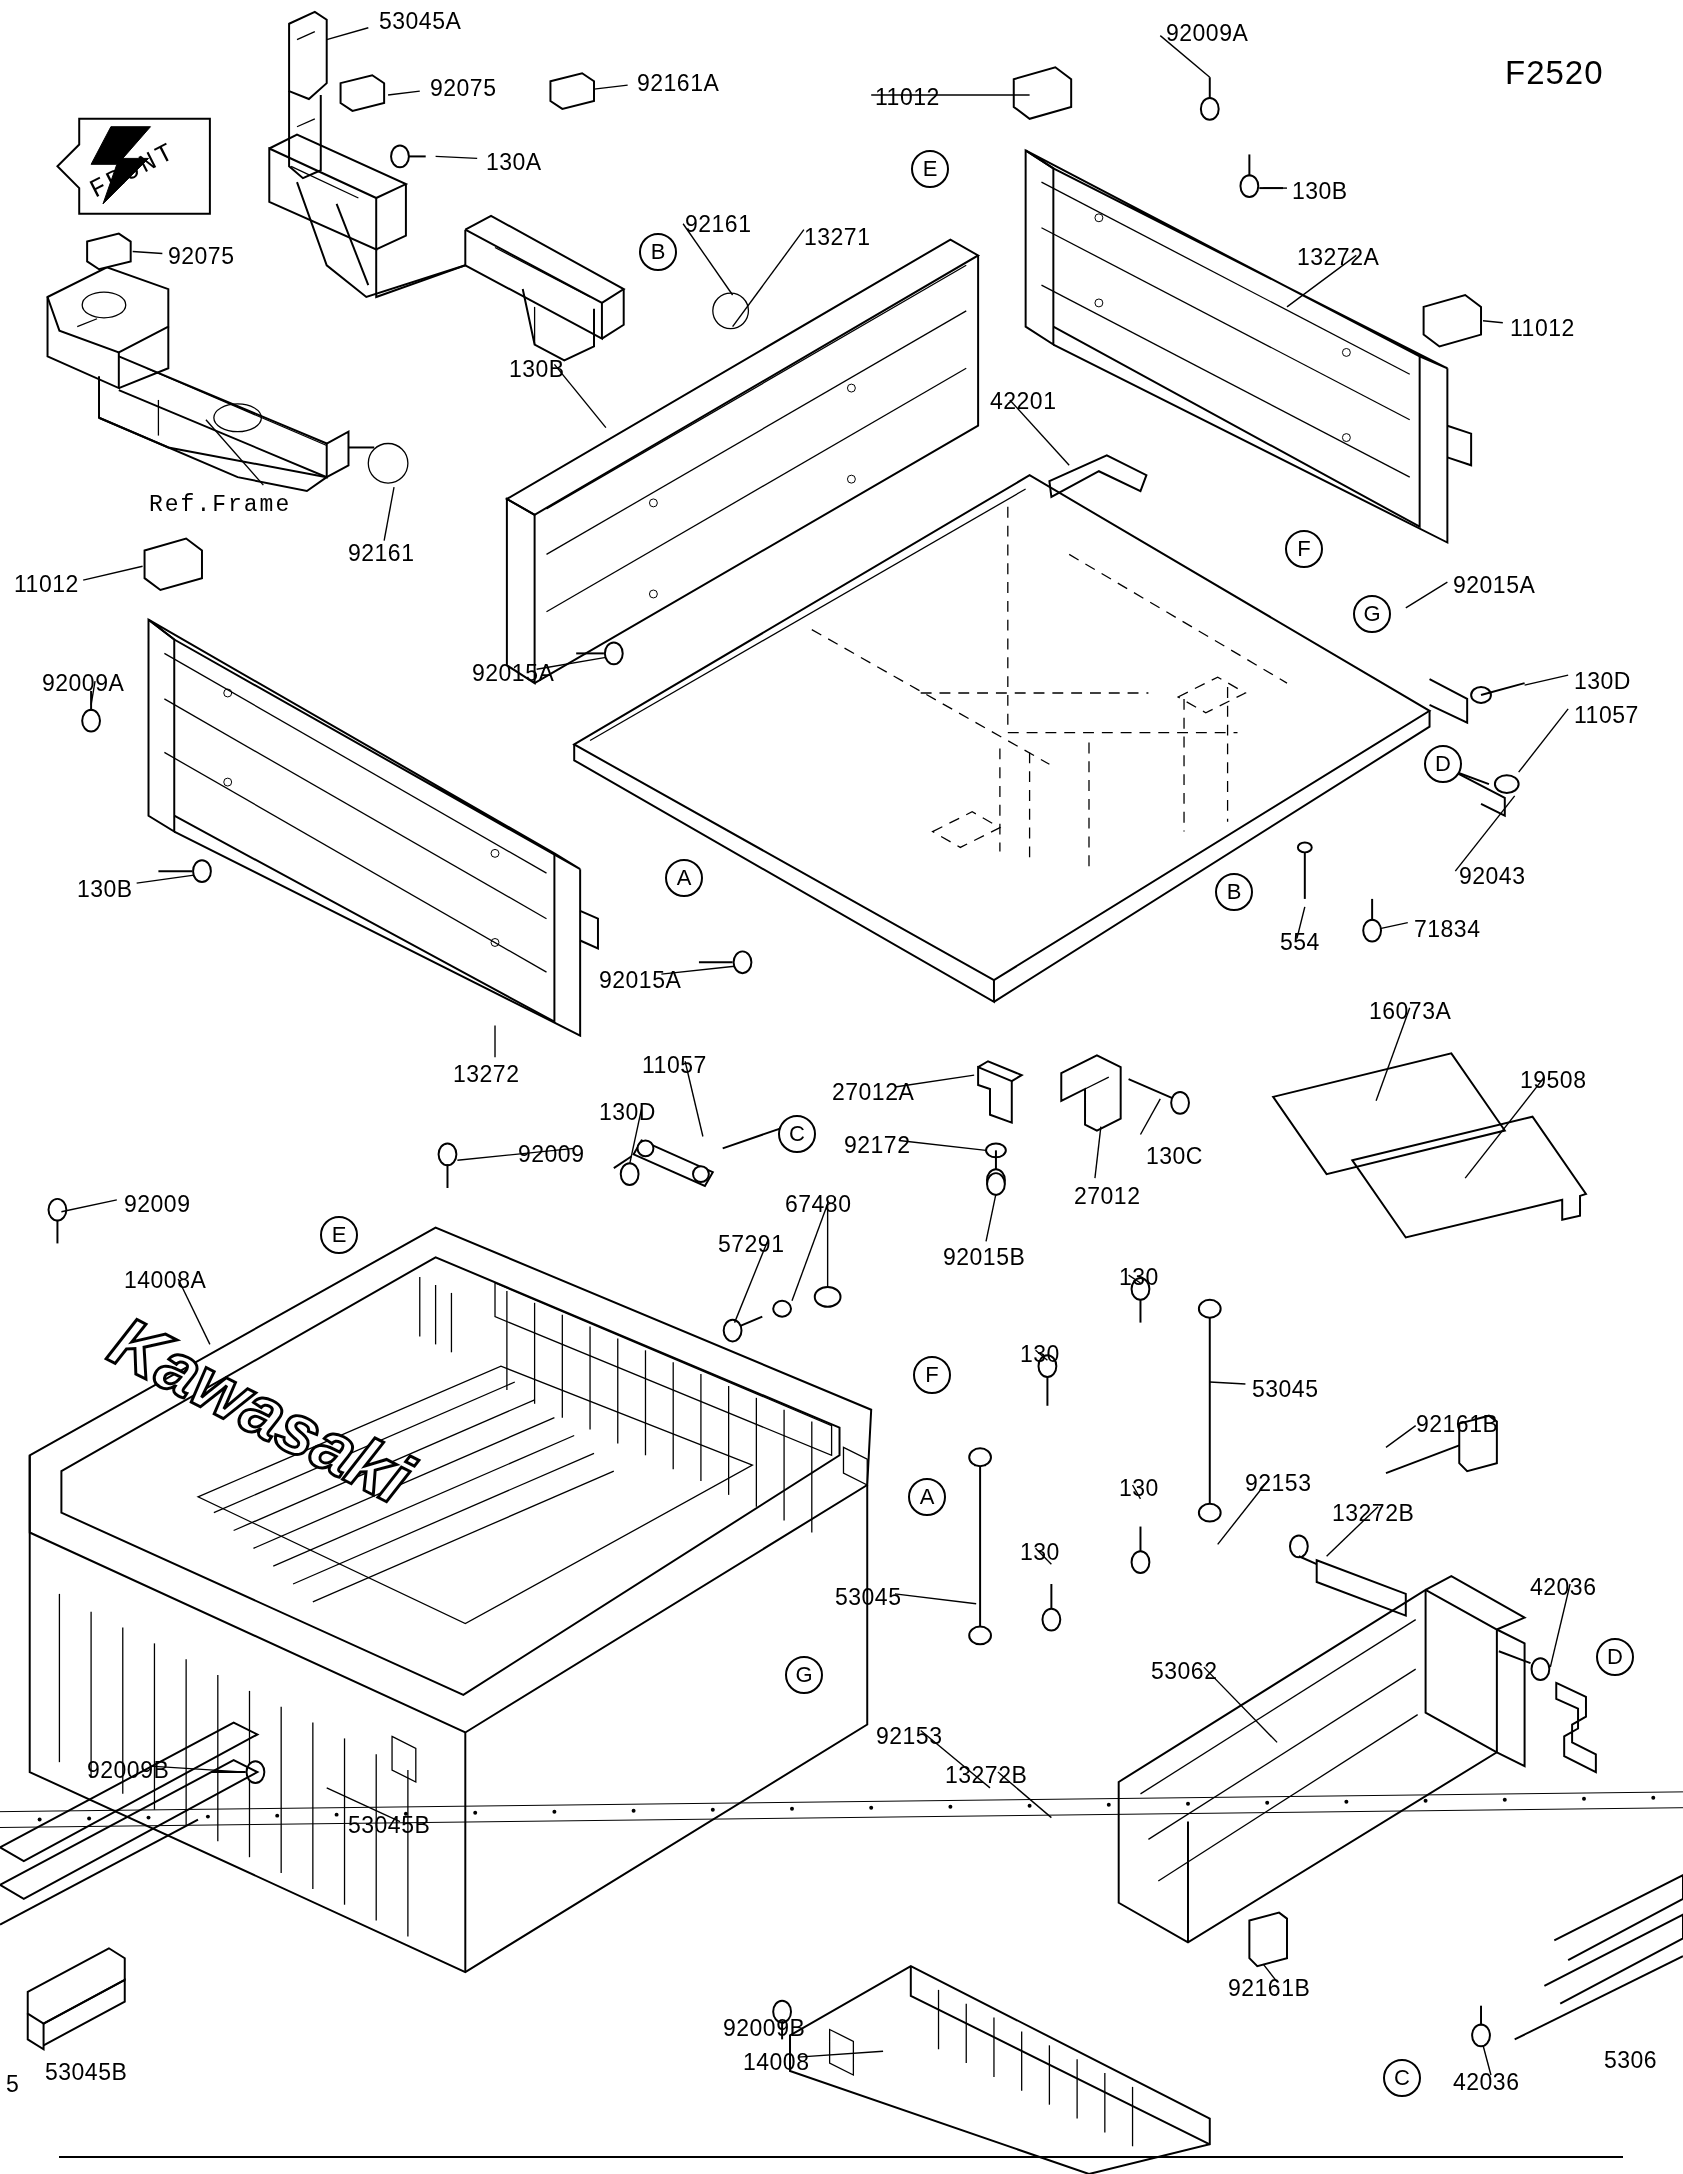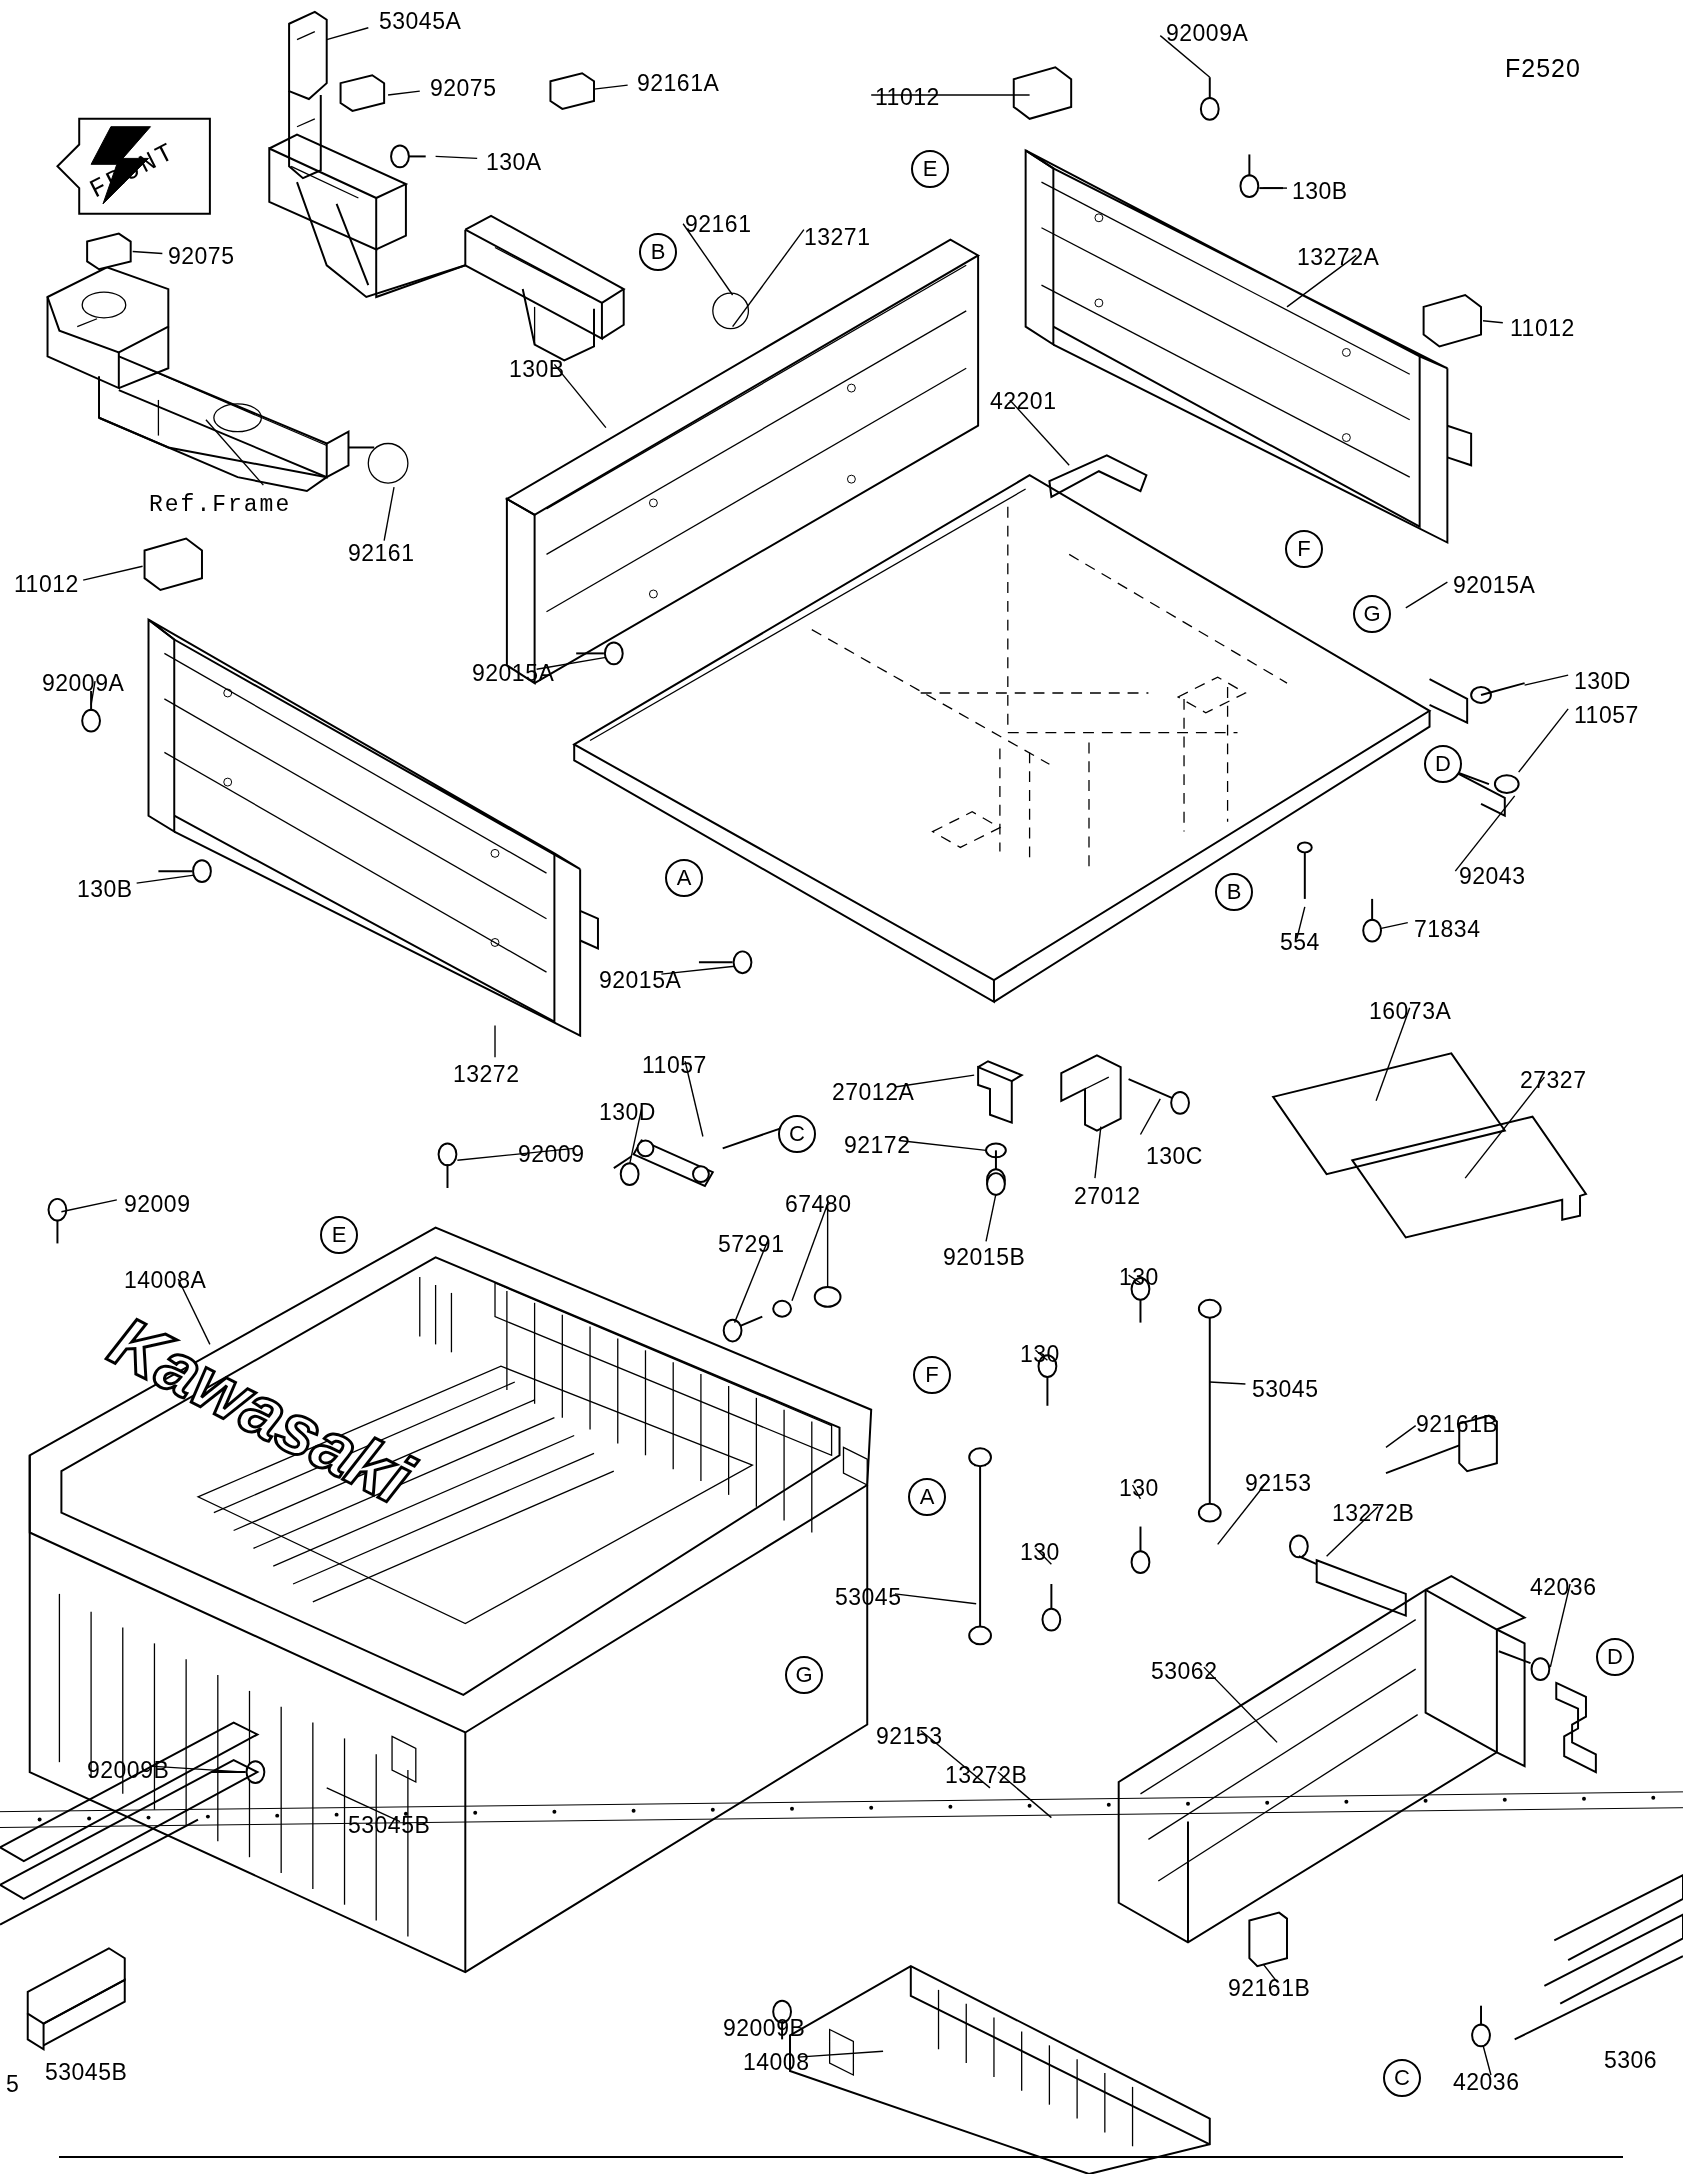--- a/index.html
+++ b/index.html
@@ -45,21 +45,21 @@
     box-sizing: border-box;
     font-family: "Liberation Sans", sans-serif;
     font-size: 22px;
     line-height: 34px;
     text-align: center;
     color: #000;
     background: #fff;
   }
   .sheetcode {
     position: absolute;
-    font-size: 25px;
+    font-size: 33px;
     letter-spacing: 1px;
   }
   .bottomrule {
     position: absolute;
     left: 59px;
     top: 2156px;
     width: 1564px;
     height: 2px;
     background: #000;
   }
@@ -538,21 +538,21 @@
   <div class="lbl" style="left:1574px;top:668px">130D</div>
   <div class="lbl" style="left:1574px;top:702px">11057</div>
   <div class="lbl" style="left:77px;top:876px">130B</div>
   <div class="lbl" style="left:1459px;top:863px">92043</div>
   <div class="lbl" style="left:599px;top:967px">92015A</div>
   <div class="lbl" style="left:1280px;top:929px">554</div>
   <div class="lbl" style="left:1414px;top:916px">71834</div>
   <div class="lbl" style="left:453px;top:1061px">13272</div>
   <div class="lbl" style="left:642px;top:1052px">11057</div>
   <div class="lbl" style="left:1369px;top:998px">16073A</div>
-  <div class="lbl" style="left:1520px;top:1067px">27327</div>
+  <div class="lbl" style="left:1520px;top:1067px">19508</div>
   <div class="lbl" style="left:599px;top:1099px">130D</div>
   <div class="lbl" style="left:832px;top:1079px">27012A</div>
   <div class="lbl" style="left:844px;top:1132px">92172</div>
   <div class="lbl" style="left:1146px;top:1143px">130C</div>
   <div class="lbl" style="left:518px;top:1141px">92009</div>
   <div class="lbl" style="left:1074px;top:1183px">27012</div>
   <div class="lbl" style="left:124px;top:1191px">92009</div>
   <div class="lbl" style="left:785px;top:1191px">67480</div>
   <div class="lbl" style="left:718px;top:1231px">57291</div>
   <div class="lbl" style="left:943px;top:1244px">92015B</div>

